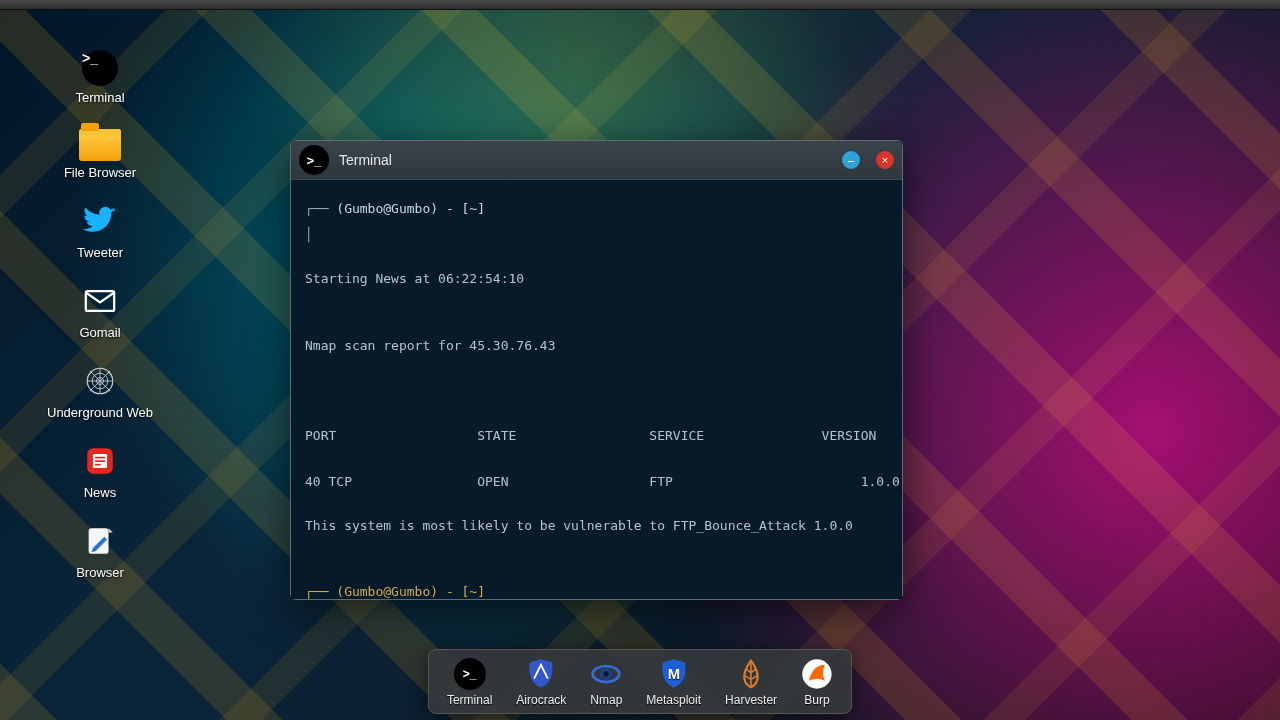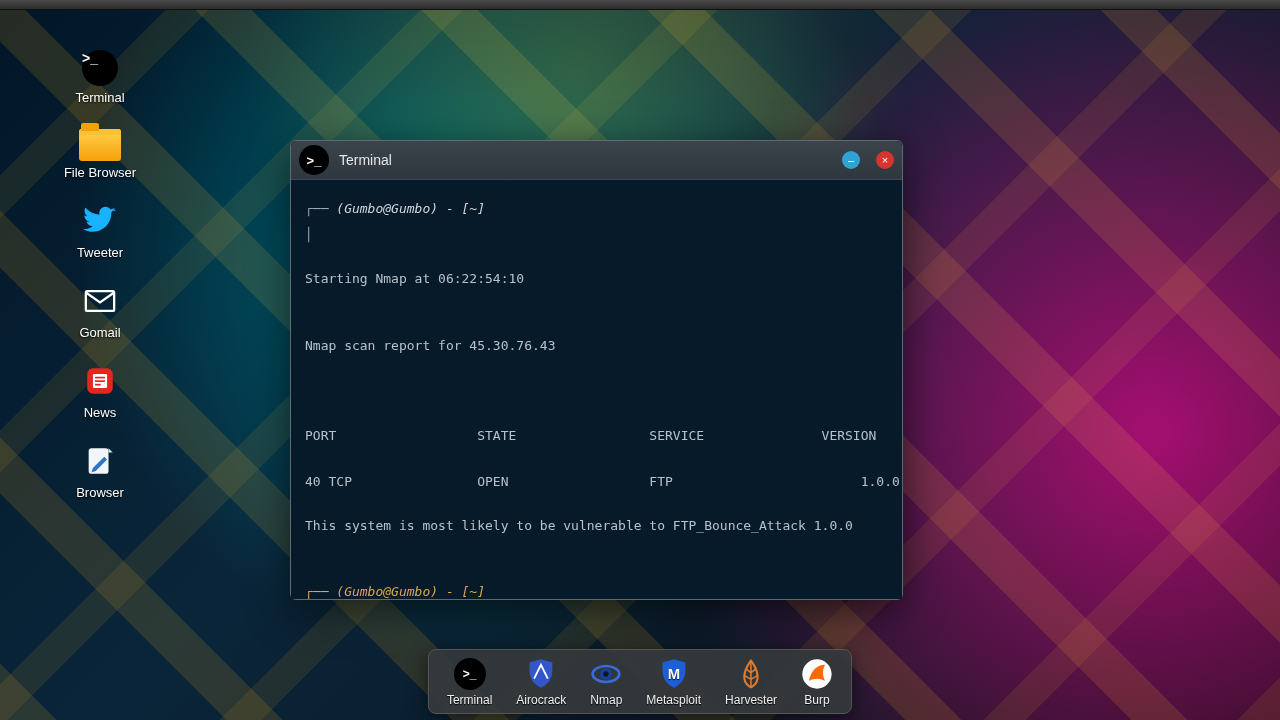--- a/index.html
+++ b/index.html
@@ -81,21 +81,21 @@
   .win-btn{ width:18px; height:18px; border-radius:50%; display:flex; align-items:center; justify-content:center; font-size:11px; color:#fff; margin-left:6px; cursor:pointer;}
   .min{ background:#31a1d6;}
   .close{ background:#d7342e;}
   .term-body{
     flex:1; padding:18px 14px 14px 14px; font-family:"Consolas","Menlo",monospace;
     font-size:13px; line-height:1.7; color:#b6c2cc;
     background:#071a2a;
     border-top:1px solid #3b4856;
     overflow:hidden;
   }
-  .term-body .prompt-block{ margin-bottom:4px;font-style:italic;}
+  .term-body .prompt-block{ margin-bottom:4px;}
   .box-top, .box-mid, .box-bot { color:#9ba7b0;}
   .prompt-gold{ color:#d6a94e; }
   .cmd{ color:#cfd7dc; }
   .headers{ white-space:pre;margin-top:24px; }
   @keyframes blink{50%{opacity:0;}}
 
   
   .dock{
     position:absolute; left:50%; transform:translateX(-50%);
     bottom:6px; padding:8px 18px 6px 18px;
@@ -140,20 +140,33 @@
   <div class="desktop-icon">
     <span class="di-gomail">
       <svg viewBox="0 0 24 24">
           <rect x="2" y="5" width="20" height="14" rx="1" fill="none" stroke="#fff" stroke-width="1.6"></rect>
           <path d="M2 6l10 7L22 6" fill="none" stroke="#fff" stroke-width="1.6"></path>
         </svg>
     </span>
     <span>Gomail</span>
   </div>
 
+  <div class="desktop-icon">
+    <span class="di-uweb">
+      <svg viewBox="0 0 24 24">
+          <circle cx="12" cy="12" r="9" fill="none" stroke="#cfcfcf" stroke-width="0.8"></circle>
+      <g stroke="#cfcfcf" stroke-width="0.6" fill="none">
+        <path d="M12 3v18M3 12h18M5 5l14 14M19 5L5 19"></path>
+        <circle cx="12" cy="12" r="5.5"></circle>
+            <circle cx="12" cy="12" r="2.5"></circle>
+      </g>
+        </svg>
+    </span>
+    <span>Underground Web</span>
+  </div>
 
   <div class="desktop-icon">
     <span class="di-news">
       <svg viewBox="0 0 24 24">
           <rect x="3" y="3" width="18" height="18" rx="4" fill="#e4261f"></rect>
           <rect x="7" y="7" width="10" height="10" rx="1" fill="#fff"></rect>
           <rect x="8.5" y="9" width="7" height="1.2" fill="#e4261f"></rect>
           <rect x="8.5" y="11.5" width="7" height="1.2" fill="#e4261f"></rect>
           <rect x="8.5" y="14" width="4" height="1.2" fill="#e4261f"></rect>
         </svg>
@@ -180,21 +193,21 @@
     <div class="win-btn min">–</div>
     <div class="win-btn close">×</div>
   </div>
   <div class="term-body">
     <div class="prompt-block">
       <span class="box-top">┌──</span>
       <span class="cmd">(Gumbo@Gumbo) - [~]</span>
     </div>
     <div><span class="box-mid">│</span></div>
     <br>
-    <div>Starting Nmap at 06:22:54:10</div>
+    <div>Starting News at 06:22:54:10</div>
     <br><br>
     <div>Nmap scan report for 45.30.76.43</div>
     <br>
     <br>
     <div class="headers">PORT                  STATE                 SERVICE               VERSION</div>
     <div class="headers">40 TCP                OPEN                  FTP                        1.0.0</div>
     <br>
     <div>This system is most likely to be vulnerable to FTP_Bounce_Attack 1.0.0</div>
     <br><br>
     <div class="prompt-block">

